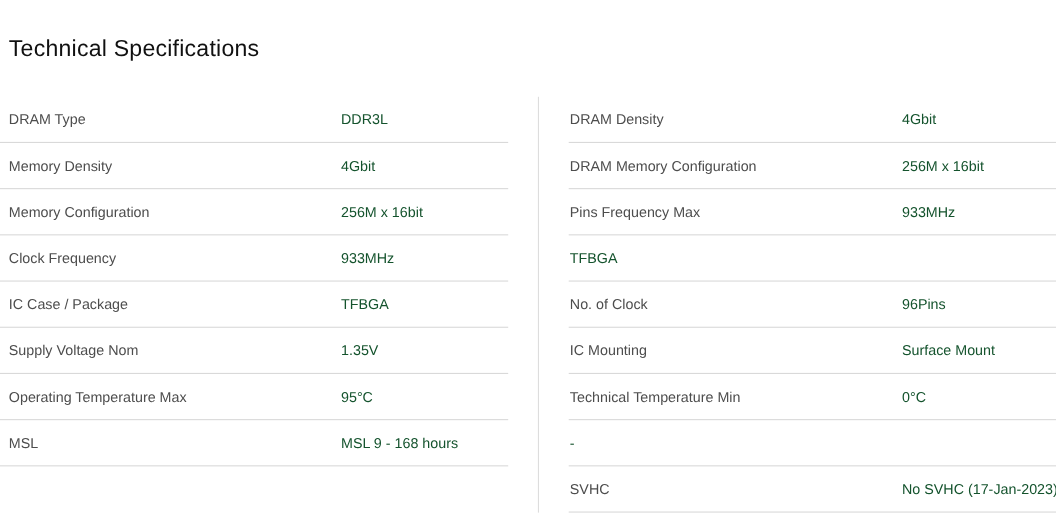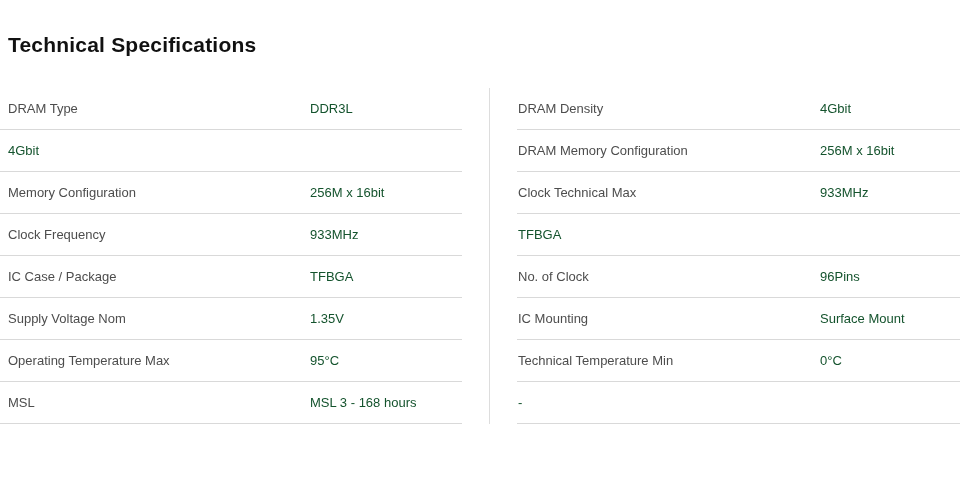--- a/index.html
+++ b/index.html
@@ -11,21 +11,21 @@
     font-family: "Liberation Sans", "DejaVu Sans", sans-serif;
   }
   .page {
     position: relative;
     width: 960px;
     height: 483px;
   }
   .section-title {
     margin: 33px 0 0 8px;
     font-size: 21px;
-    font-weight: 700;
+    font-weight: 400;
     color: #111111;
     letter-spacing: 0.2px;
     line-height: 24px;
   }
   .spec-table {
     display: flex;
     align-items: stretch;
     margin-top: 31px;
   }
   .spec-col {
@@ -65,20 +65,21 @@
 <div class="page">
   <h1 class="section-title">Technical Specifications</h1>
 
   <div class="spec-table">
     <div class="spec-col left" id="left-col">
         <div class="spec-row">
           <span class="spec-label">DRAM Type</span>
           <span class="spec-value">DDR3L</span>
         </div>
         <div class="spec-row">
+          <span class="spec-label">Memory Density</span>
           <span class="spec-value">4Gbit</span>
         </div>
         <div class="spec-row">
           <span class="spec-label">Memory Configuration</span>
           <span class="spec-value">256M x 16bit</span>
         </div>
         <div class="spec-row">
           <span class="spec-label">Clock Frequency</span>
           <span class="spec-value">933MHz</span>
         </div>
@@ -89,52 +90,56 @@
         <div class="spec-row">
           <span class="spec-label">Supply Voltage Nom</span>
           <span class="spec-value">1.35V</span>
         </div>
         <div class="spec-row">
           <span class="spec-label">Operating Temperature Max</span>
           <span class="spec-value">95°C</span>
         </div>
         <div class="spec-row">
           <span class="spec-label">MSL</span>
-          <span class="spec-value">MSL 3 - 168 hours</span>
+          <span class="spec-value">MSL 9 - 168 hours</span>
         </div>
       </div>
 
     <div class="v-divider"></div>
 
     <div class="spec-col right" id="right-col">
         <div class="spec-row">
           <span class="spec-label">DRAM Density</span>
           <span class="spec-value">4Gbit</span>
         </div>
         <div class="spec-row">
           <span class="spec-label">DRAM Memory Configuration</span>
           <span class="spec-value">256M x 16bit</span>
         </div>
         <div class="spec-row">
-          <span class="spec-label">Clock Technical Max</span>
+          <span class="spec-label">Pins Frequency Max</span>
           <span class="spec-value">933MHz</span>
         </div>
         <div class="spec-row">
           <span class="spec-value">TFBGA</span>
         </div>
         <div class="spec-row">
           <span class="spec-label">No. of Clock</span>
           <span class="spec-value">96Pins</span>
         </div>
         <div class="spec-row">
           <span class="spec-label">IC Mounting</span>
           <span class="spec-value">Surface Mount</span>
         </div>
         <div class="spec-row">
           <span class="spec-label">Technical Temperature Min</span>
           <span class="spec-value">0°C</span>
         </div>
         <div class="spec-row">
           <span class="spec-value">-</span>
         </div>
+        <div class="spec-row">
+          <span class="spec-label">SVHC</span>
+          <span class="spec-value">No SVHC (17-Jan-2023)</span>
+        </div>
       </div>
   </div>
 </div>
 
 </body></html>

